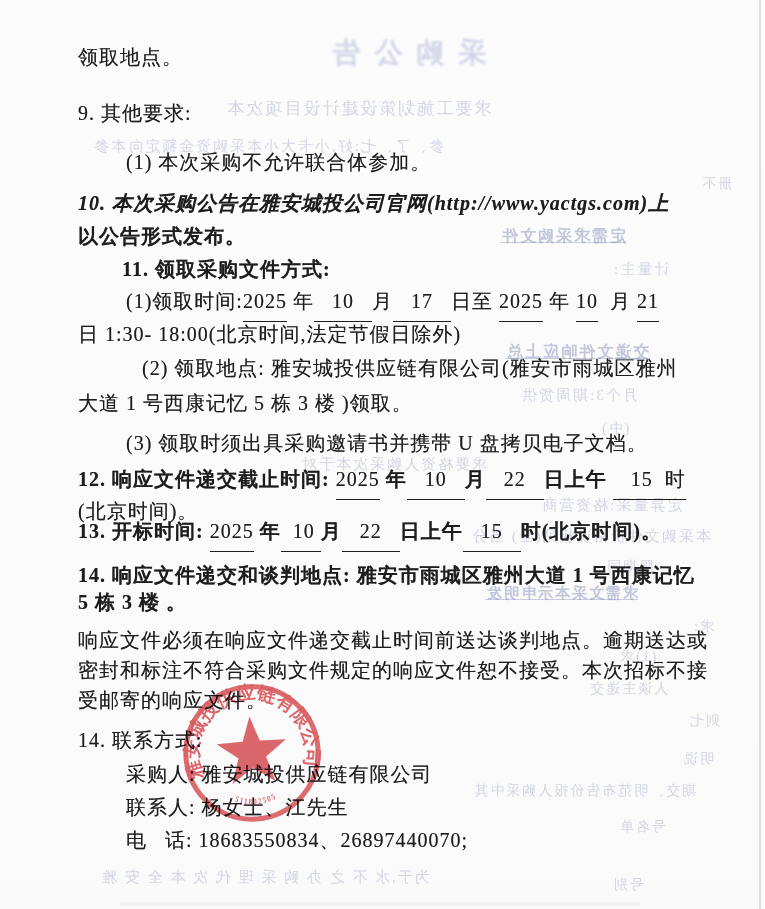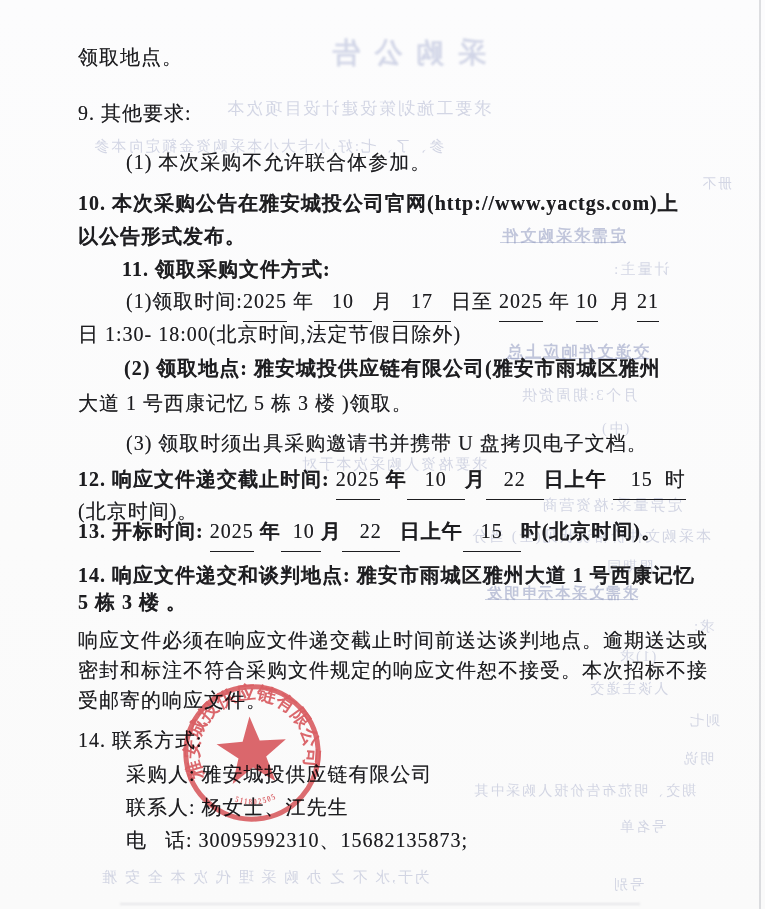--- a/index.html
+++ b/index.html
@@ -107,40 +107,40 @@
       <div class="bleed-ln" style="left: 472px; top: 782px; font-size: 14px;">期交、明范布告价报人购采中其</div>
       <div class="bleed-ln" style="left: 618px; top: 818px; font-size: 14px;">号名单</div>
       <div class="bleed-ln" style="left: 100px; top: 868px; font-size: 15px;">为于,水 不 之 办 购 采 理 代 次 本 全 安 雅</div>
       <div class="bleed-ln" style="left: 612px; top: 876px; font-size: 14px;">号别</div>
     </div>
 
   <div id="doc-body">
       <div class="ln" style="left: 78px; top: 44px;"><span>领取地点。</span></div>
       <div class="ln" style="left: 78px; top: 100px;"><span>9. 其他要求:</span></div>
       <div class="ln" style="left: 126px; top: 149px;"><span>(1) 本次采购不允许联合体参加。</span></div>
-      <div class="ln b" style="left: 78px; top: 190px;"><span>10. 本次采购公告在雅安城投公司官网(http://www.yactgs.com)上</span></div>
+      <div class="ln b" style="left: 78px; top: 190px; font-style: italic;"><span>10. 本次采购公告在雅安城投公司官网(http://www.yactgs.com)上</span></div>
       <div class="ln b" style="left: 78px; top: 223px;"><span>以公告形式发布。</span></div>
       <div class="ln b" style="left: 78px; top: 256px; margin-left: 44px;"><span>11. 领取采购文件方式:</span></div>
       <div class="ln" style="left: 126px; top: 288px;"><span>(1)领取时间:</span><span class="u">2025</span><span> 年</span><span class="u">   10   </span><span>月</span><span class="u">   17   </span><span>日至 </span><span class="u">2025</span><span> 年 </span><span class="u">10</span><span>  月 </span><span class="u">21</span></div>
       <div class="ln" style="left: 78px; top: 321px;"><span>日 1:30- 18:00(北京时间,法定节假日除外)</span></div>
-      <div class="ln" style="left: 124px; top: 355px; font-weight: bold;"><span>(2) 领取地点: 雅安城投供应链有限公司(雅安市雨城区雅州</span></div>
+      <div class="ln" style="left: 142px; top: 355px;"><span>(2) 领取地点: 雅安城投供应链有限公司(雅安市雨城区雅州</span></div>
       <div class="ln" style="left: 78px; top: 390px;"><span>大道 1 号西康记忆 5 栋 3 楼 )领取。</span></div>
       <div class="ln" style="left: 126px; top: 430px;"><span>(3) 领取时须出具采购邀请书并携带 U 盘拷贝电子文档。</span></div>
       <div class="ln b" style="left: 78px; top: 466px;"><span>12. 响应文件递交截止时间: </span><span class="u">2025</span><span> 年</span><span class="u">   10   </span><span>月</span><span class="u">   22   </span><span>日上午 </span><span class="u">   15  时</span></div>
       <div class="ln" style="left: 78px; top: 498px;"><span>(北京时间)。</span></div>
       <div class="ln b" style="left: 78px; top: 518px; text-align: center;"><span>13. 开标时间: </span><span class="u">2025</span><span> 年</span><span class="u">  10 </span><span>月</span><span class="u">   22   </span><span>日上午</span><span class="u">   15   </span><span>时(北京时间)。</span></div>
       <div class="ln b" style="left: 78px; top: 562px;"><span>14. 响应文件递交和谈判地点: 雅安市雨城区雅州大道 1 号西康记忆</span></div>
       <div class="ln b" style="left: 78px; top: 589px;"><span>5 栋 3 楼 。</span></div>
       <div class="ln" style="left: 78px; top: 627px;"><span>响应文件必须在响应文件递交截止时间前送达谈判地点。逾期送达或</span></div>
       <div class="ln" style="left: 78px; top: 657px;"><span>密封和标注不符合采购文件规定的响应文件恕不接受。本次招标不接</span></div>
       <div class="ln" style="left: 78px; top: 687px;"><span>受邮寄的响应文件。</span></div>
       <div class="ln" style="left: 78px; top: 727px;"><span>14. 联系方式:</span></div>
       <div class="ln" style="left: 126px; top: 761px;"><span>采购人: 雅安城投供应链有限公司</span></div>
       <div class="ln" style="left: 126px; top: 794px;"><span>联系人: 杨女士、江先生</span></div>
-      <div class="ln" style="left: 126px; top: 827px;"><span>电   话: 30095992310、15682135873;</span></div>
+      <div class="ln" style="left: 126px; top: 827px;"><span>电   话: 18683550834、26897440070;</span></div>
     </div>
 
   <svg class="stamp" viewBox="0 0 160 160">
     <g fill="none" stroke="#d8454b">
       <circle cx="80" cy="80" r="72.5" stroke-width="5.5" opacity=".92"></circle>
     </g>
     <polygon points="80,40 89.4,67.06 118.04,67.64 95.22,84.94 103.51,112.36 80,96 56.49,112.36 64.78,84.94 41.96,67.64 70.6,67.06" fill="#d8454b" opacity=".95"></polygon>
     <defs>
       <path id="arcTop" d="M 26.4 104.5 A 59 59 0 1 1 133.6 104.5"></path>
       <path id="arcBottom" d="M 55.3 130.8 A 57 57 0 0 0 104.7 130.8"></path>

